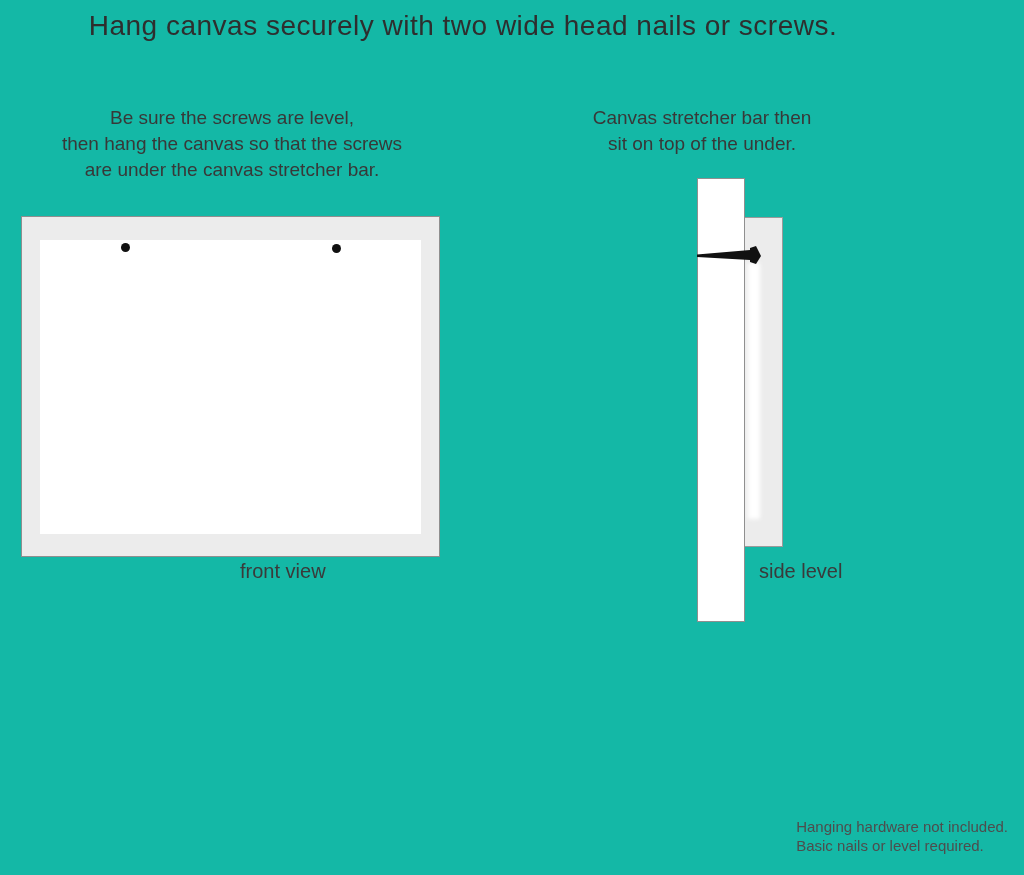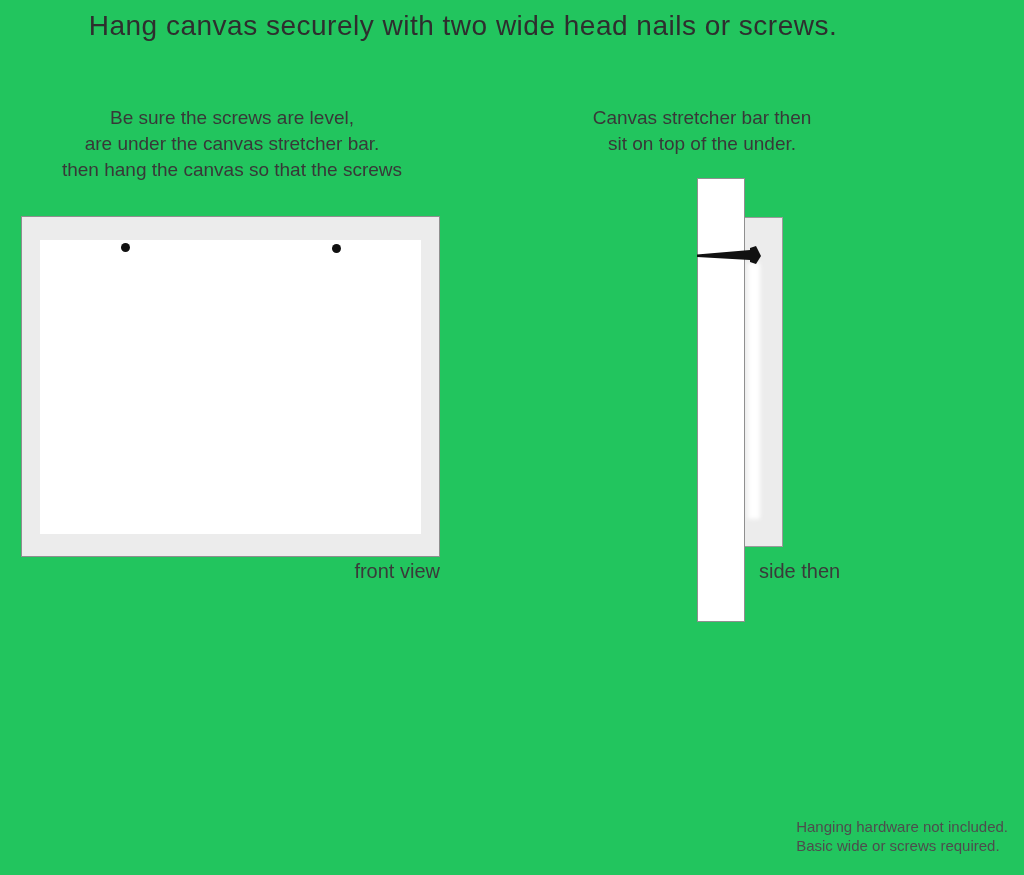--- a/index.html
+++ b/index.html
@@ -1,20 +1,20 @@
 <!DOCTYPE html>
 <html style="--canvas-fill: #ececec; --border-color: #8f8f8f; --nail-color: #111111; --text-color: #333333;"><head>
 <meta charset="utf-8">
 <style>
   html, body { margin: 0; padding: 0; background: #fff; }
   .page {
     position: relative;
     width: 1024px;
     height: 875px;
-    background: #22c55e;
+    background: #14b8a6;
     overflow: hidden;
     font-family: "Liberation Sans", sans-serif;
     font-weight: 300;
     color: var(--text-color, #333);
   }
 
   .title {
     position: absolute;
     left: 0; top: 10px;
     width: 926px;
@@ -59,21 +59,21 @@
   }
   .dot-left  { left: 99px;  top: 26px; }
   .dot-right { left: 310px; top: 27px; }
 
   .fig-label {
     position: absolute;
     font-size: 20px;
     font-weight: 300;
     color: #3a3a3a;
   }
-  .label-front { left: 240px; top: 560px; width: 200px; text-align: right; }
+  .label-front { left: 240px; top: 560px; width: 200px; }
   .label-side  { left: 759px; top: 560px; }
 
   
   .side-wall {
     position: absolute;
     left: 697px; top: 178px;
     width: 48px; height: 444px;
     background: #fff;
     border: 1px solid var(--border-color, #8f8f8f);
     box-sizing: border-box;
@@ -115,22 +115,22 @@
 </style>
 </head>
 <body>
 
 <div class="page">
 
   <h1 class="title">Hang canvas securely with two wide head nails or screws.</h1>
 
   <div class="para para-left">
     <div>Be sure the screws are level,</div>
+    <div>then hang the canvas so that the screws</div>
     <div>are under the canvas stretcher bar.</div>
-    <div>then hang the canvas so that the screws</div>
   </div>
 
   <div class="para para-right">
     <div>Canvas stretcher bar then</div>
     <div>sit on top of the under.</div>
   </div>
 
   <div class="front-canvas">
     <div class="front-inner"></div>
     <span class="dot dot-left"></span>
@@ -139,20 +139,20 @@
   <div class="fig-label label-front">front view</div>
 
   <div class="side-canvas">
     <div class="side-highlight"></div>
   </div>
   <div class="side-wall"></div>
   <svg class="nail-svg" viewBox="0 0 1024 875" xmlns="http://www.w3.org/2000/svg">
     <polygon points="697,254.5 750,250 750,260 697,257"></polygon>
     <polygon points="750,248 756,246 761,256 756,264 750,262"></polygon>
   </svg>
-  <div class="fig-label label-side">side then</div>
+  <div class="fig-label label-side">side level</div>
 
   <div class="footer">
     <div>Hanging hardware not included.</div>
-    <div>Basic wide or screws required.</div>
+    <div>Basic nails or level required.</div>
   </div>
 
 </div>
 
 </body></html>

